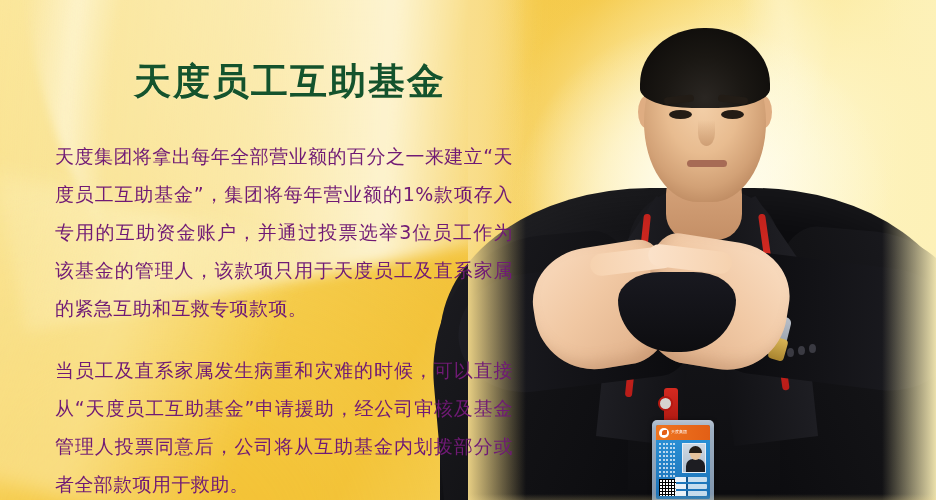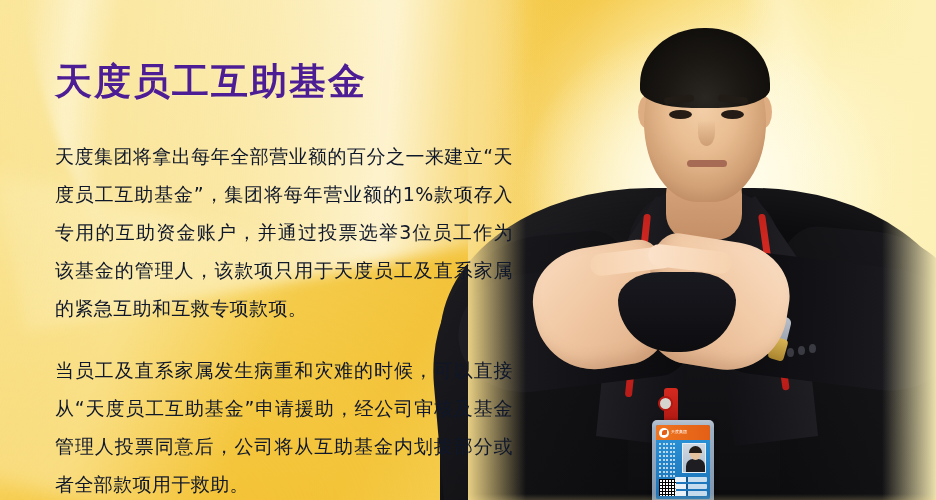--- a/index.html
+++ b/index.html
@@ -100,30 +100,31 @@
 
   
   .copy{
     position:absolute;
     left:55px; top:62px;
     width:470px;
   }
   .headline{
     font-size:37px;
     font-weight:bold;
-    color:#4c1d95;
+    color:#14532d;
     letter-spacing:2px;
     line-height:1.1;
     white-space:nowrap;
     text-shadow:0 1px 0 rgba(255,240,190,.55);
+    text-align:center;
   }
   .para{
     margin-top:34px;
     font-size:19px;
-    color:#0f172a;
+    color:#701a75;
     line-height:38px;
     letter-spacing:.4px;
     text-align:justify;
     width:458px;
   }
   .para + .para{ margin-top:24px; }
 
   
   .subject{
     position:absolute;

